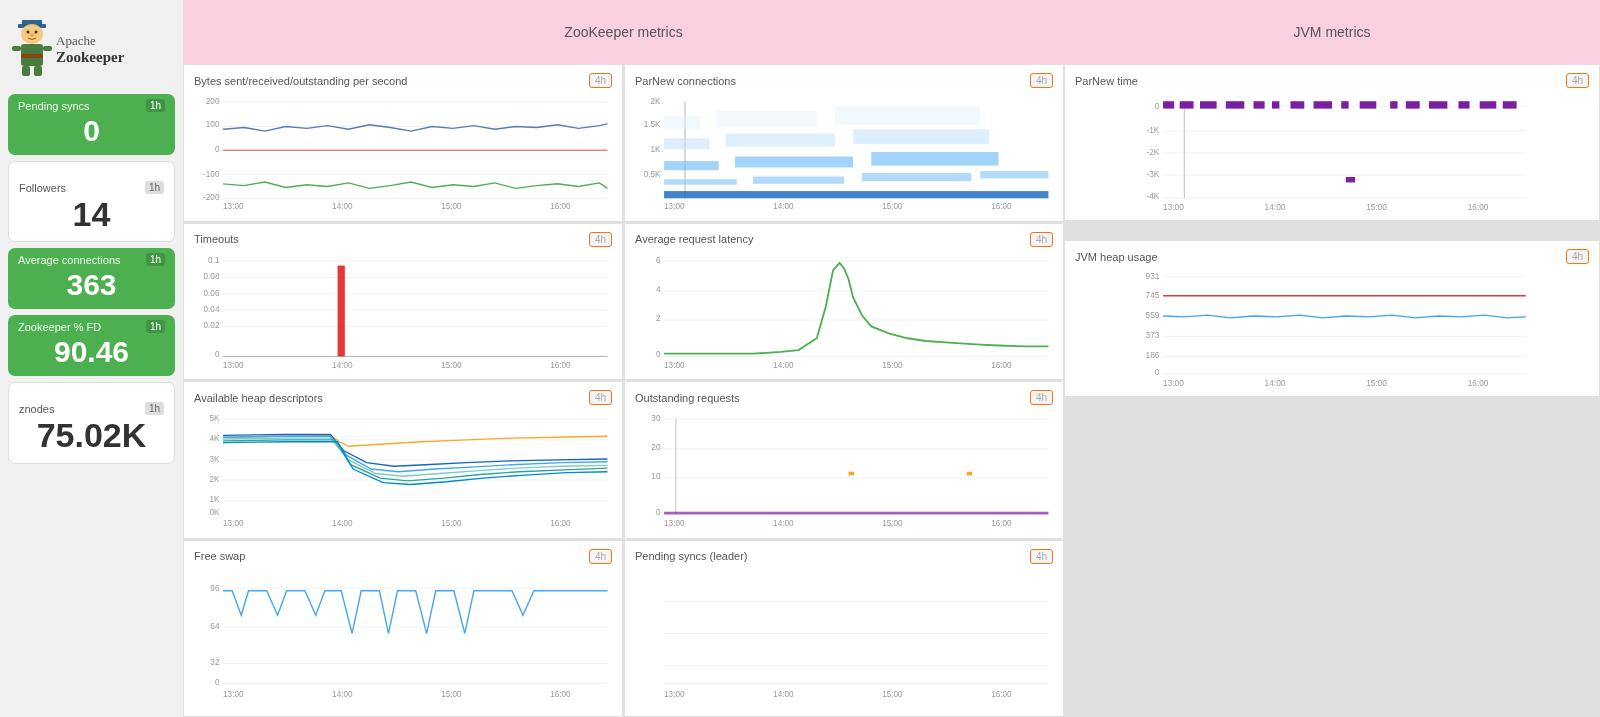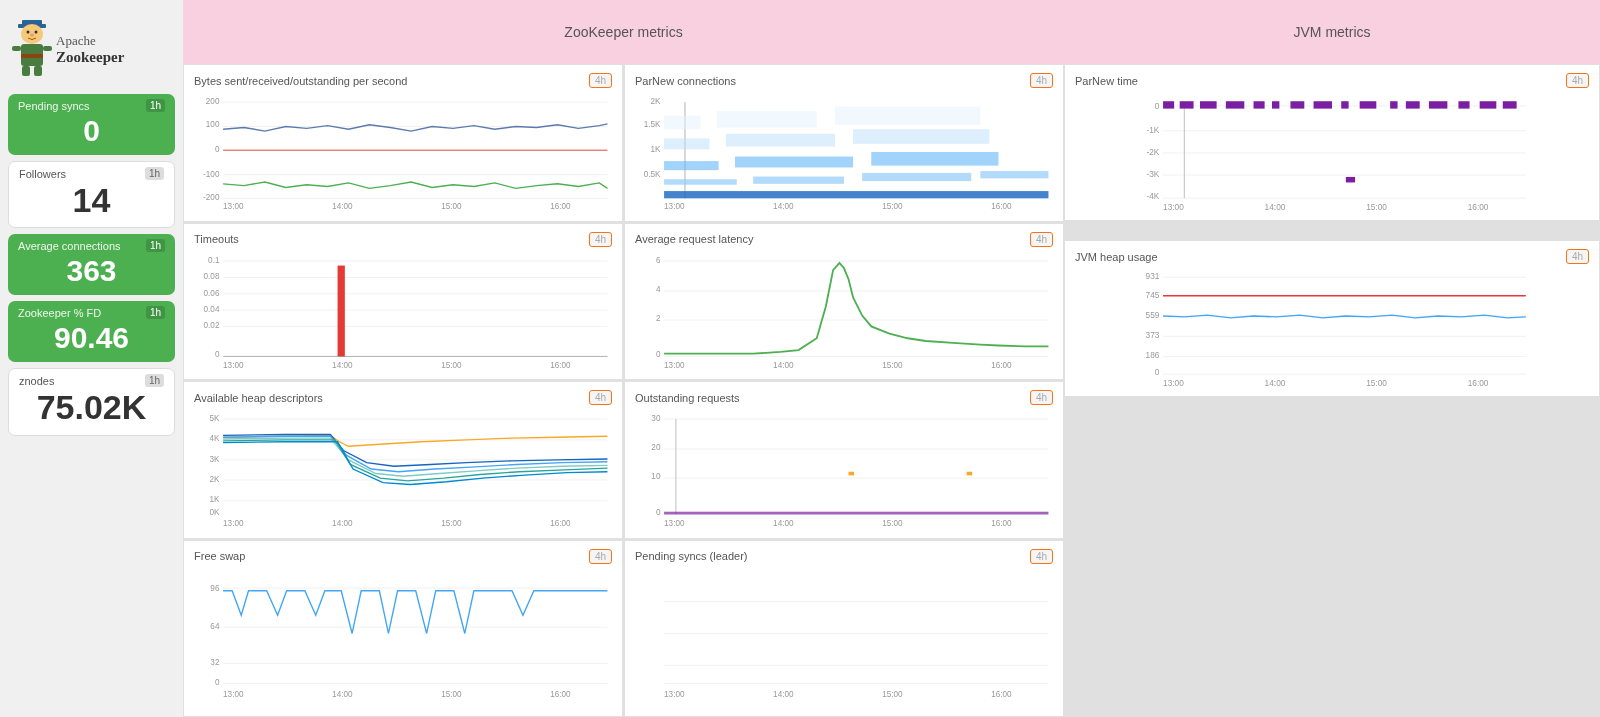--- a/index.html
+++ b/index.html
@@ -41,21 +41,21 @@
       border: 1px solid #ddd;
       color: #333;
     }
     .metric-label {
       font-size: 11px;
       color: rgba(255,255,255,0.9);
       display: flex;
       justify-content: space-between;
       align-items: center;
     }
-    .metric-card.white-bg .metric-label { color: #555; }
+    .metric-card.white-bg .metric-label { color: #555; margin-top: 14px; }
     .metric-value {
       font-size: 30px;
       font-weight: bold;
       text-align: center;
       line-height: 1.1;
       margin-top: 2px;
     }
     .metric-card.white-bg .metric-value { font-size: 34px; color: #333; }
     .time-badge {
       font-size: 10px;

